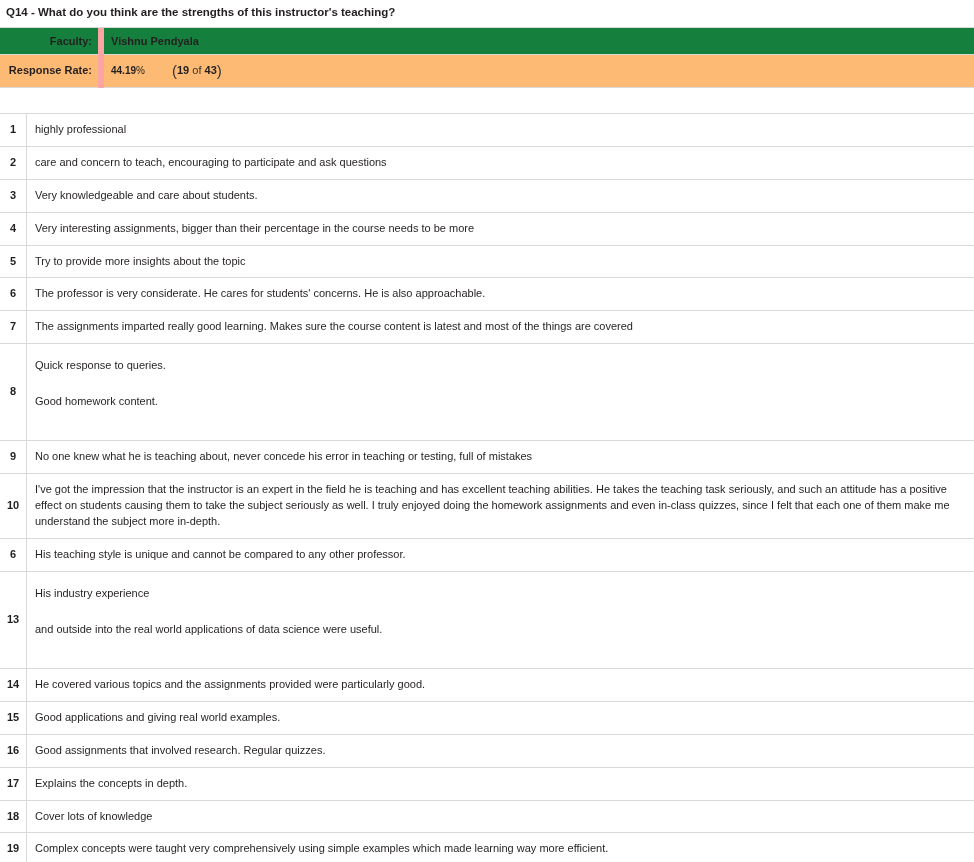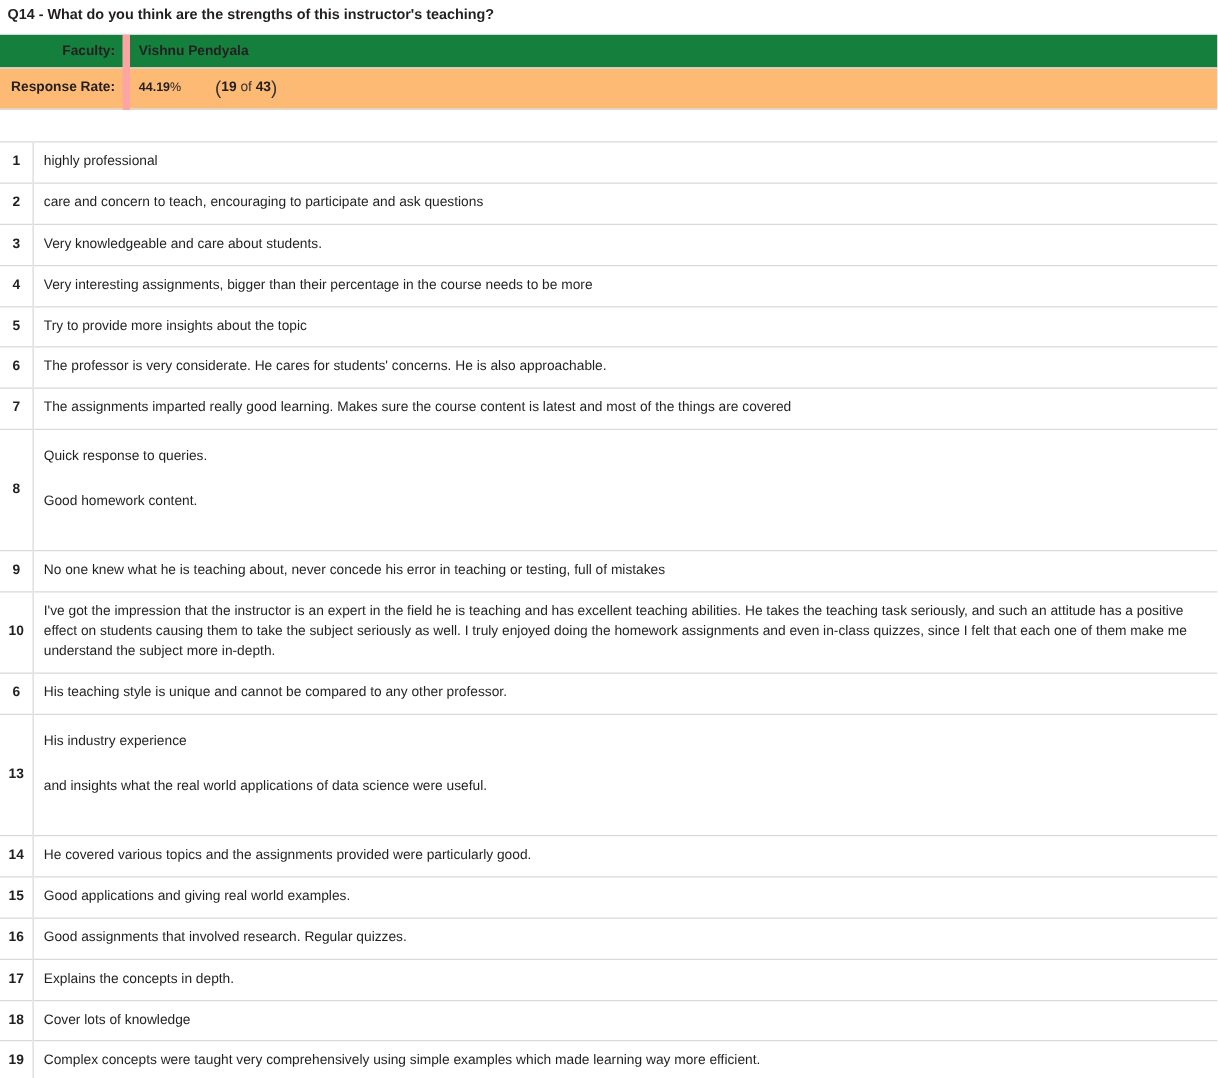--- a/index.html
+++ b/index.html
@@ -225,21 +225,21 @@
         <tr>
           <td class="idx">6</td>
           <td class="txt">
             <p>His teaching style is unique and cannot be compared to any other professor.</p>
           </td>
         </tr>
         <tr class="tall">
           <td class="idx">13</td>
           <td class="txt">
             <p>His industry experience</p>
-            <p>and insights what the real world applications of data science were useful.</p>
+            <p>and outside into the real world applications of data science were useful.</p>
           </td>
         </tr>
         <tr>
           <td class="idx">14</td>
           <td class="txt">
             <p>He covered various topics and the assignments provided were particularly good.</p>
           </td>
         </tr>
         <tr>
           <td class="idx">15</td>

